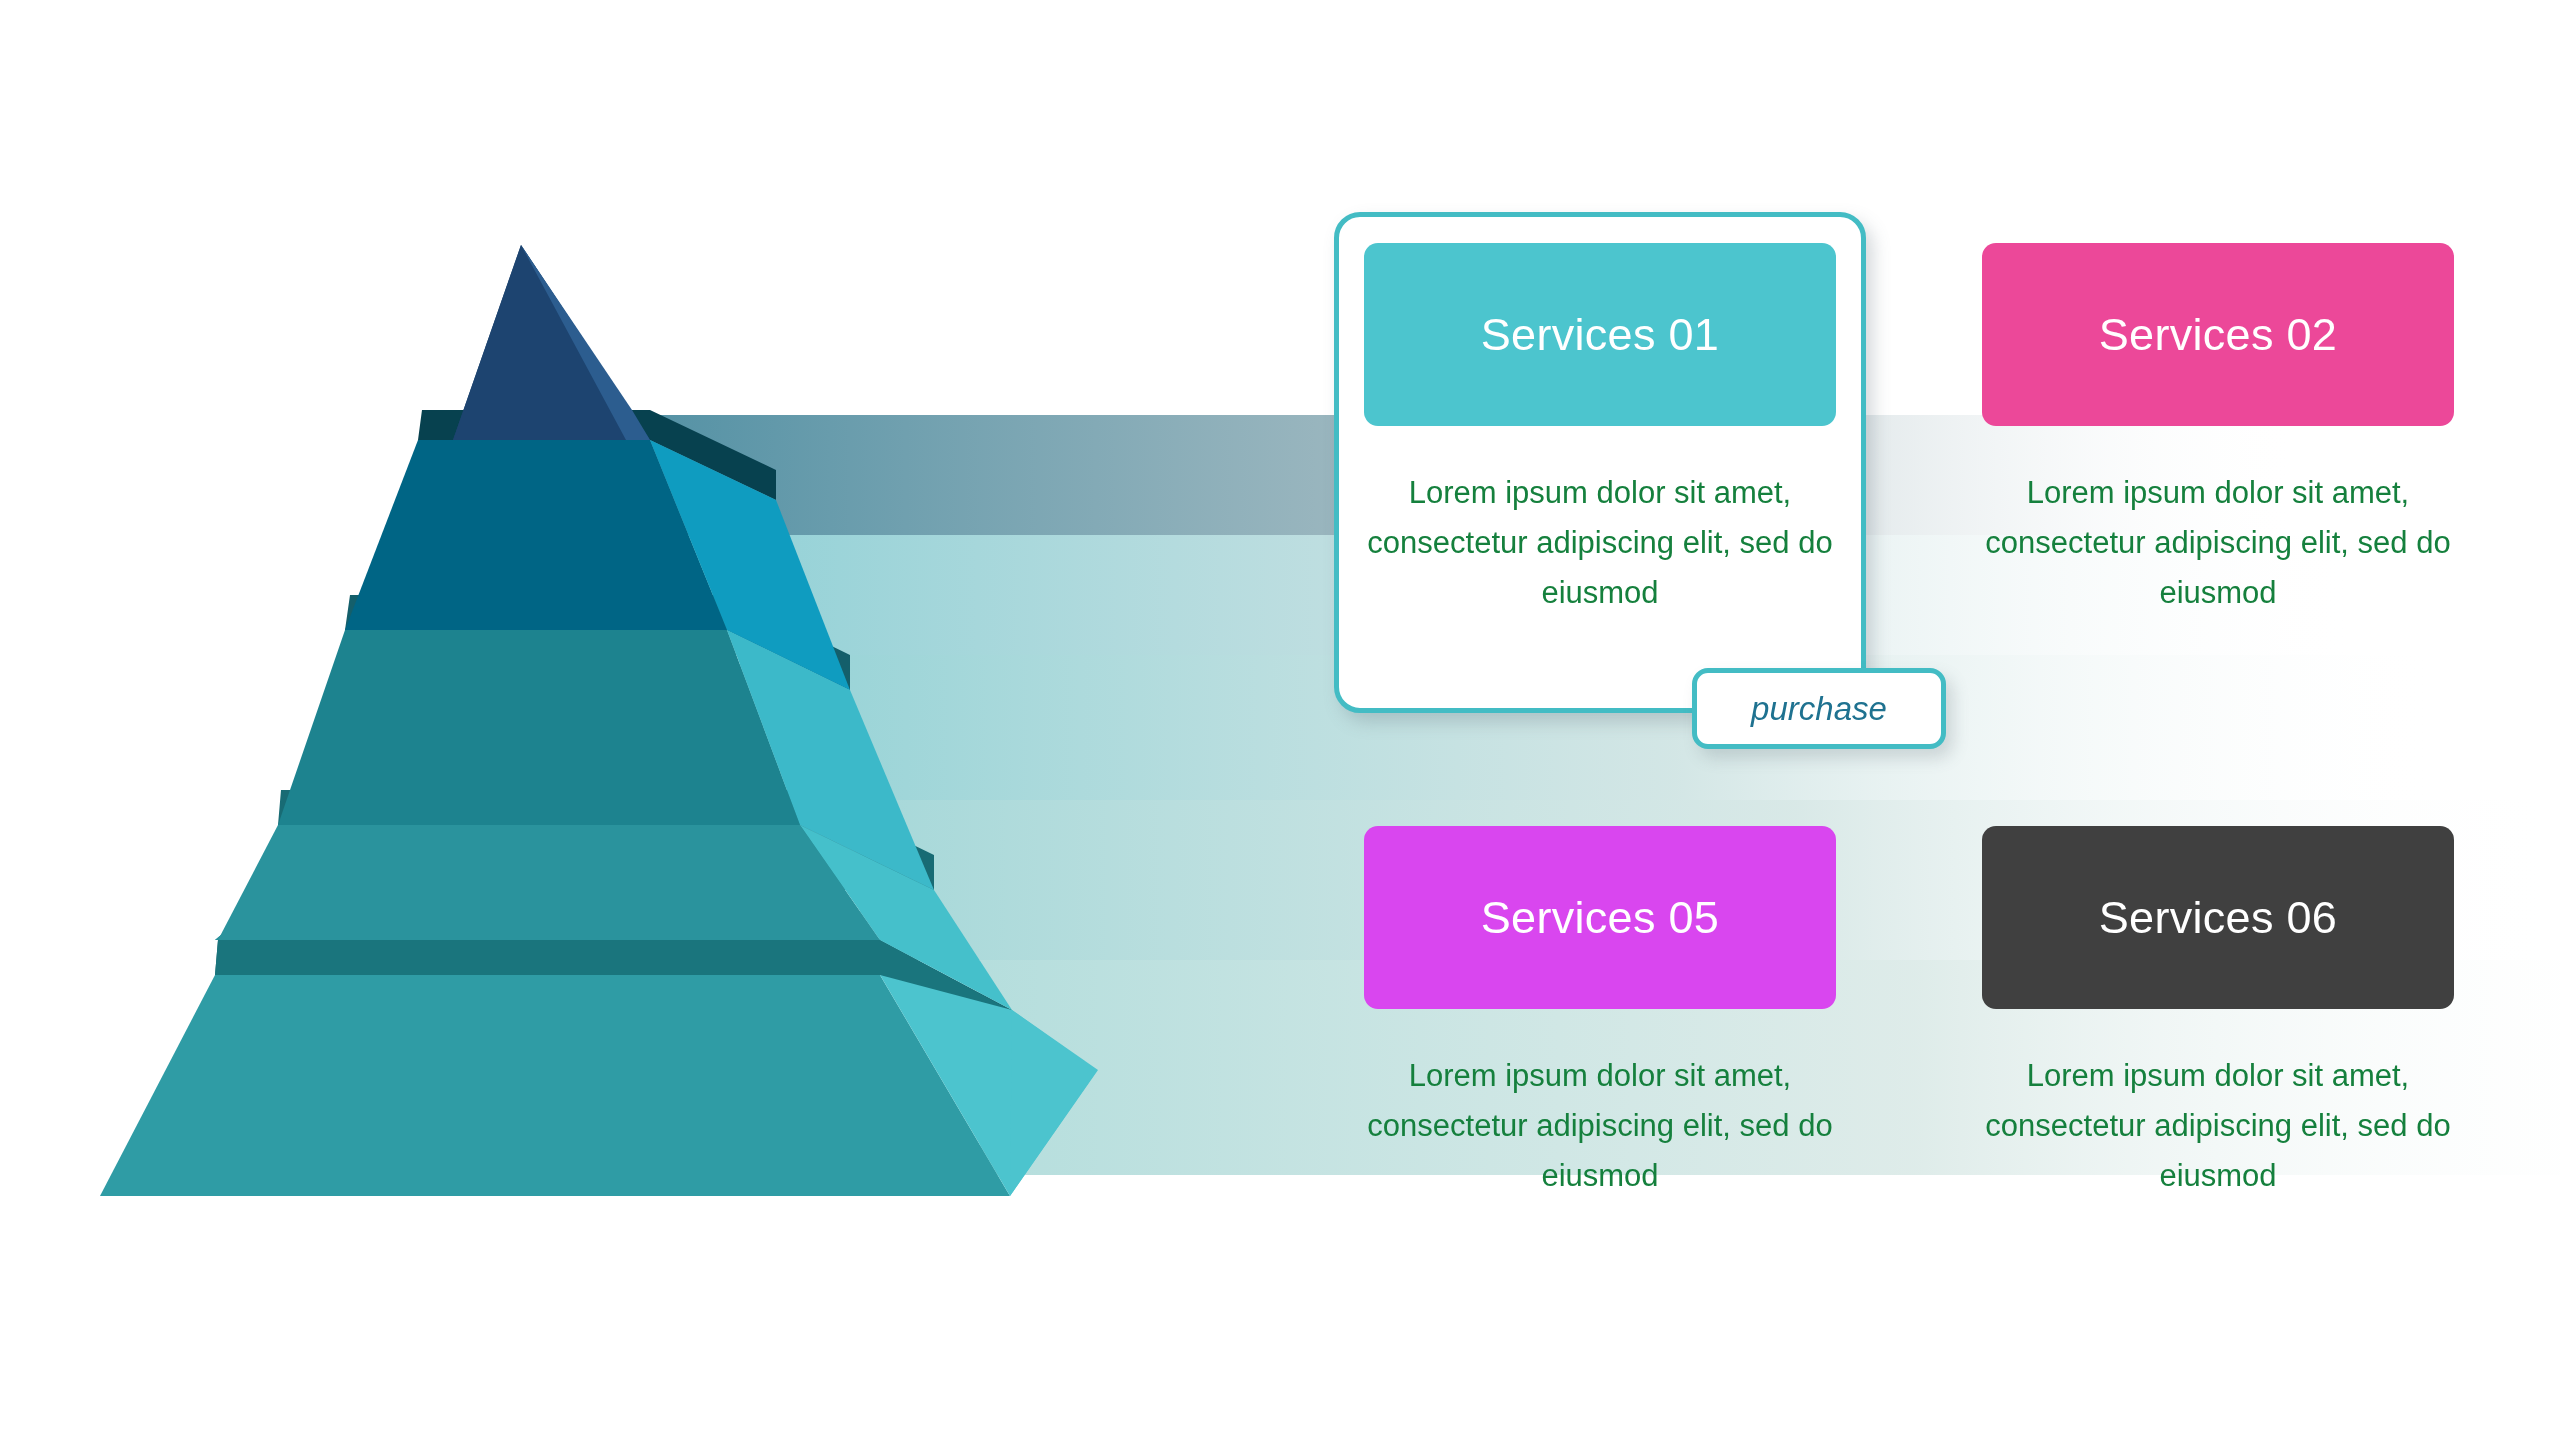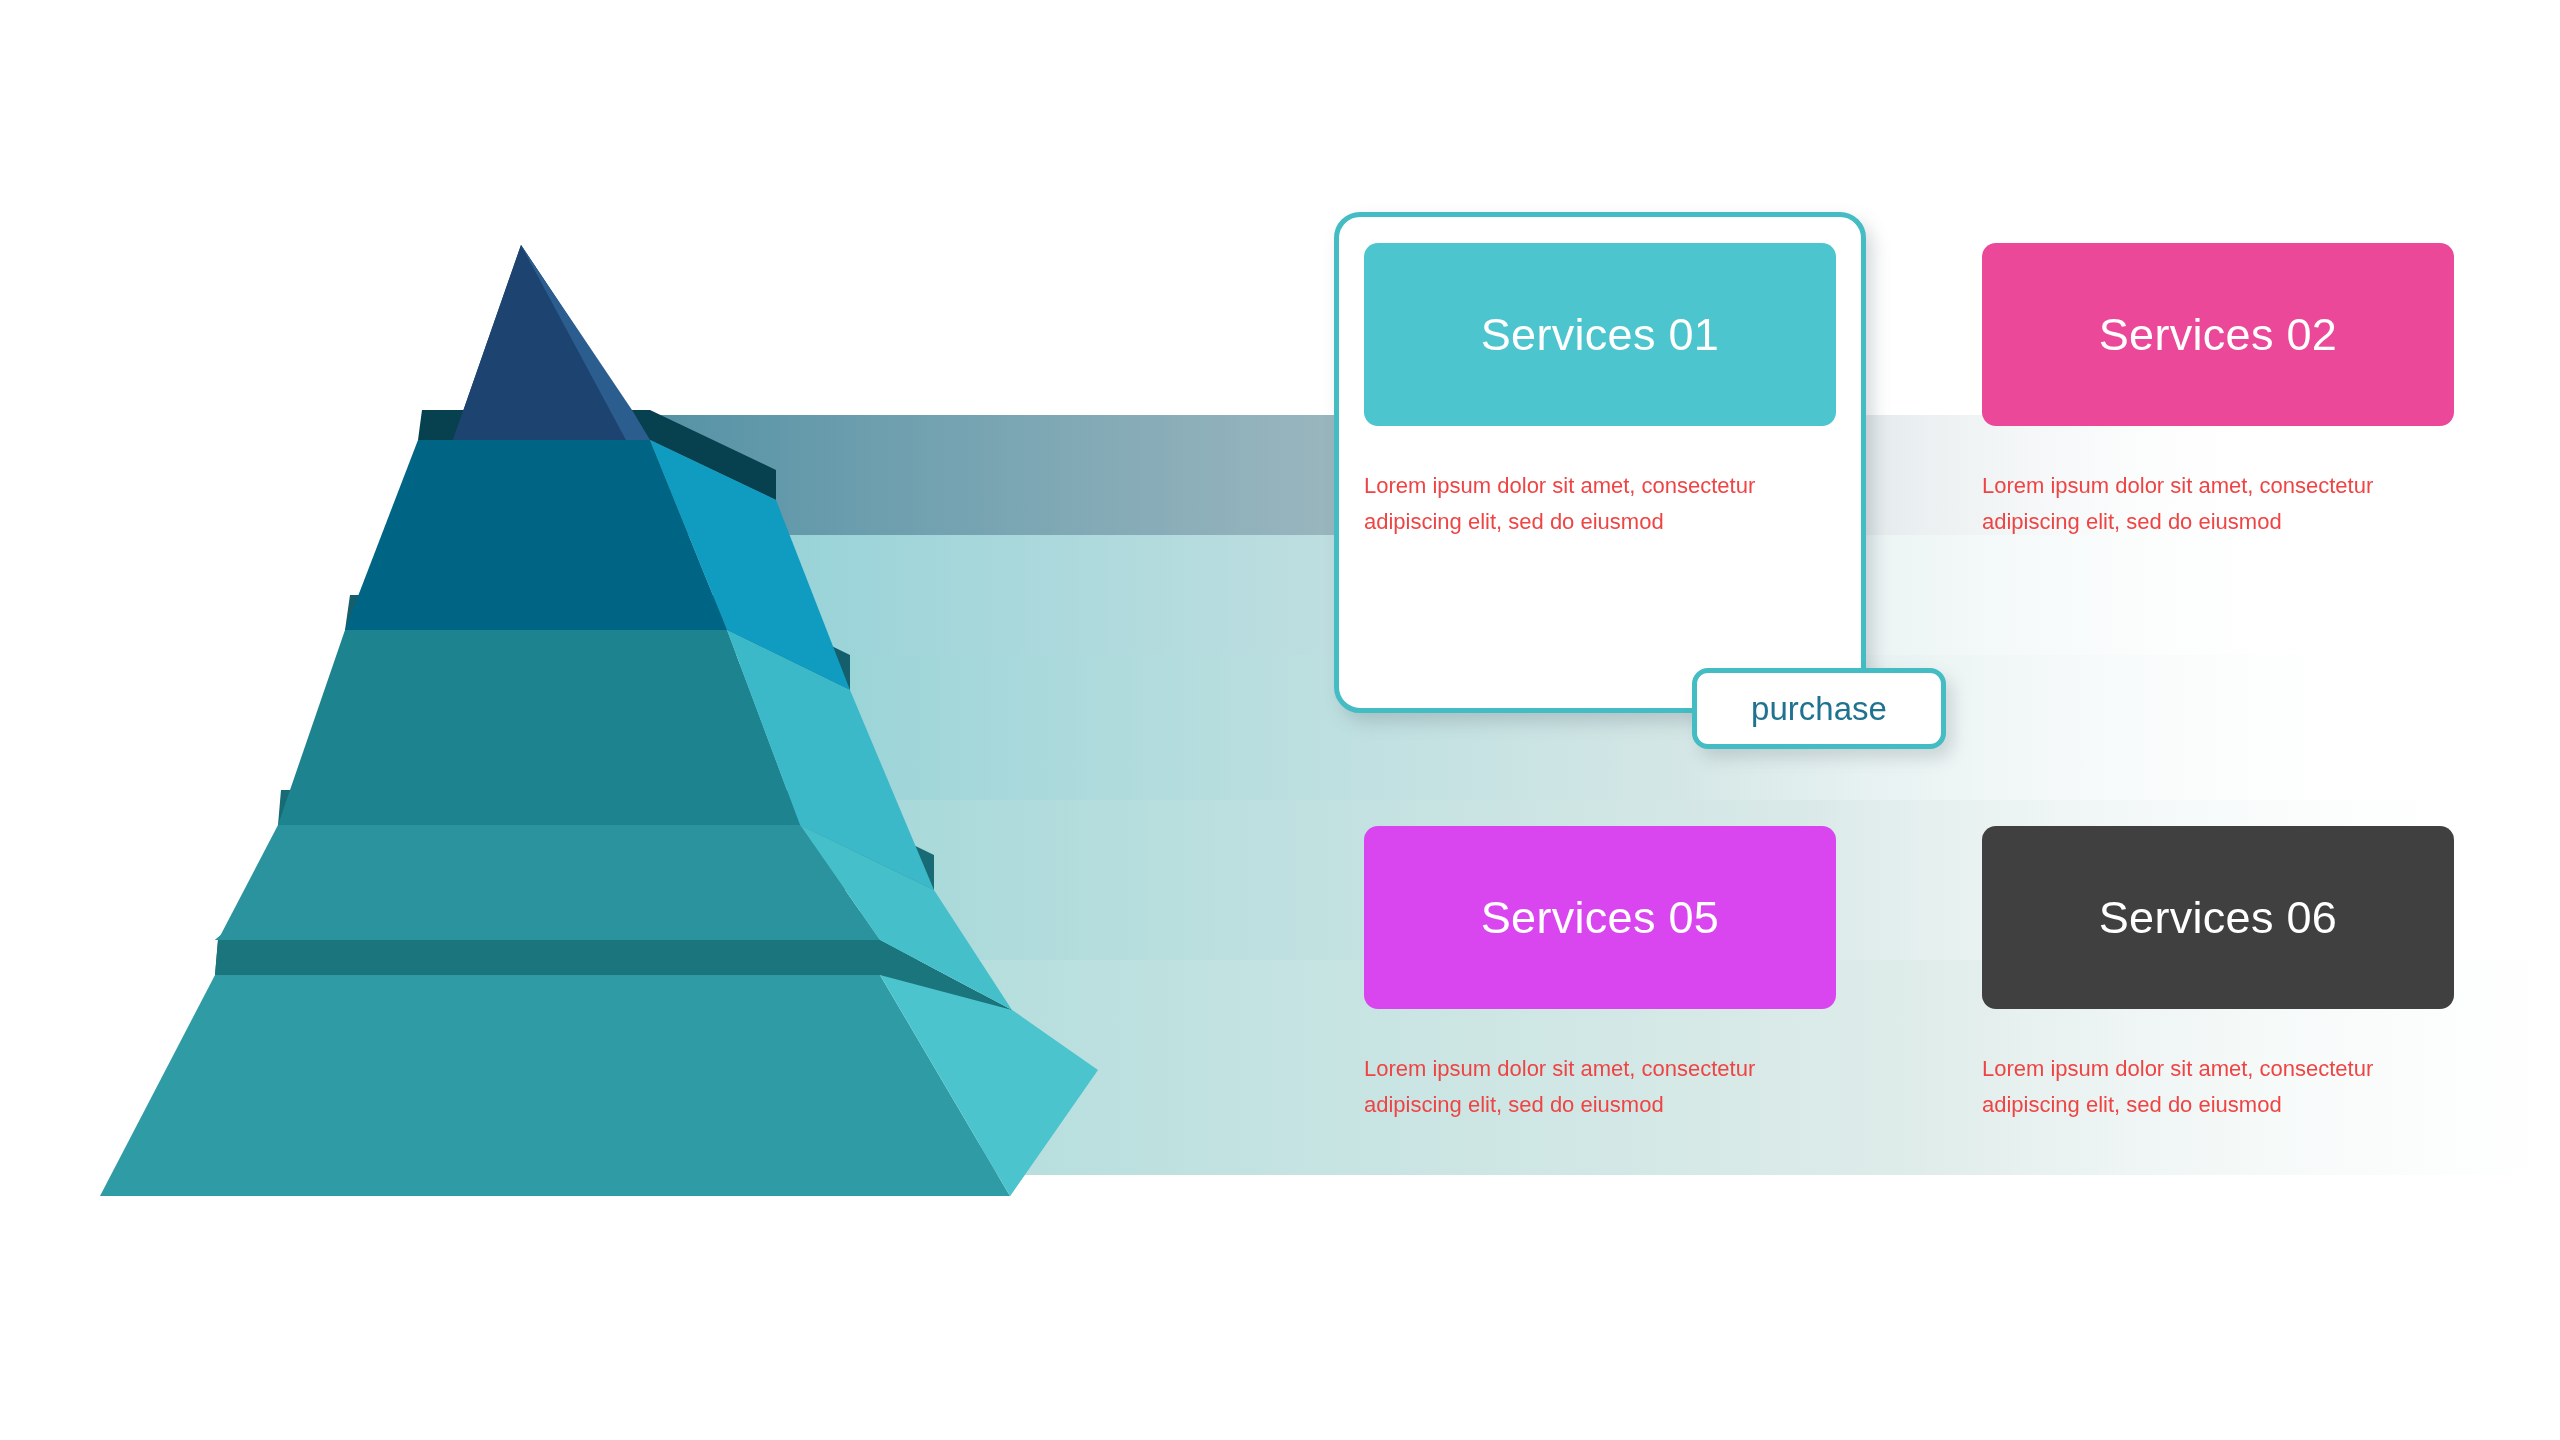--- a/index.html
+++ b/index.html
@@ -48,23 +48,23 @@
     justify-content: center;
     color: #ffffff;
     font-size: 45px;
     font-weight: 400;
     letter-spacing: 0.3px;
     line-height: 1;
   }
   .card-body {
     width: 472px;
     margin-top: 42px;
-    text-align: left;
-    color: #ef4444;
-    font-size: 22px;
+    text-align: center;
+    color: #15803d;
+    font-size: 31px;
     line-height: 1.62;
     font-weight: 400;
   }
 
   
   #card-01 { left: 1364px; top: 243px; }
   #card-02 { left: 1982px; top: 243px; }
   #card-05 { left: 1364px; top: 826px; }
   #card-06 { left: 1982px; top: 826px; }
 
@@ -95,20 +95,21 @@
     box-sizing: border-box;
     display: flex;
     align-items: center;
     justify-content: center;
     box-shadow: 7px 9px 16px rgba(90,105,115,0.22);
   }
   #purchase-tooltip .label {
     font-size: 33px;
     color: #1f7290;
     line-height: 1;
+    font-style: italic;
   }
 
   .z-cards { position: absolute; left:0; top:0; width:2560px; height:1016px; }
 </style>
 </head>
 <body>
 
 <div id="stage">
 
   <svg id="pyramid-svg" viewBox="0 0 2560 1440">

